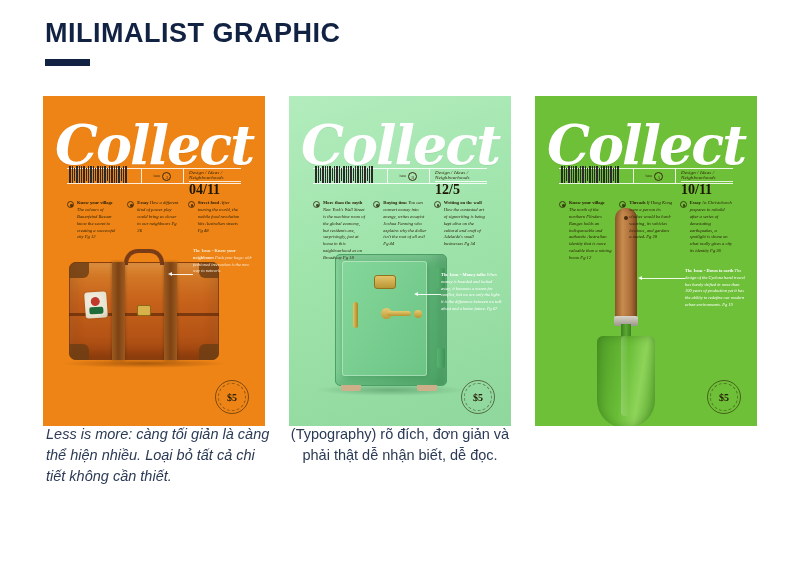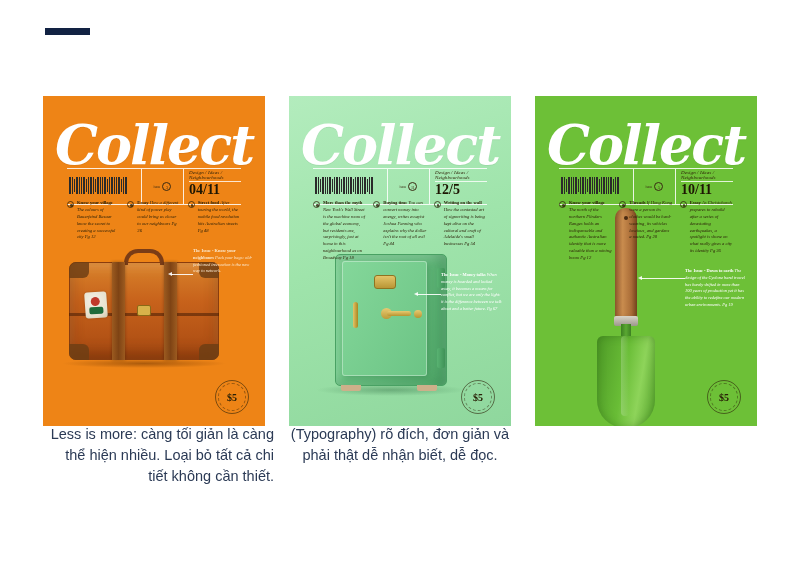--- a/index.html
+++ b/index.html
@@ -46,21 +46,21 @@
     letter-spacing: -2px;
     text-shadow: 0 1px 0 rgba(0,0,0,.05);
     white-space: nowrap;
   }
 
   
   .strip {
     position: absolute; left: 24px; right: 24px; top: 72px;
     border-top: 1px solid rgba(255,255,255,.85);
     border-bottom: 1px solid rgba(255,255,255,.85);
-    height: 37px;
+    height: 16px;
     display: flex; align-items: stretch;
   }
   .barcode { width: 74px; display: flex; align-items: center; gap: 1px; padding: 2px 2px 5px 2px; }
   .barcode i { display: block; width: 1px; height: 17px; background: #2a2a2a; }
   .barcode i.w { width: 2px; }
   .barcode i.s { height: 13px; }
   .strip .cell { border-left: 1px solid rgba(255,255,255,.85); }
   .issue-circle {
     width: 42px; display: flex; align-items: center; justify-content: center;
     font-size: 3.4px; color: #3a2a12; font-family: "Liberation Serif", serif;
@@ -275,28 +275,29 @@
 
   
   .captions { position: absolute; left: 40px; top: 424px; width: 720px; display: flex; }
   .caption {
     width: 240px; padding: 0 6px;
     text-align: center;
     font-size: 14.5px; line-height: 1.45;
     color: #2b3a55;
     font-family: "Liberation Sans", sans-serif;
   }
-  .caption.c-left { text-align: right; }
+  .caption.c-left { text-align: left; font-style: italic; }
 </style>
 </head>
 <body>
 
 <div class="slide">
 
   <div class="header">
+    <div class="slide-title">MILIMALIST GRAPHIC</div>
     <div class="title-rule"></div>
   </div>
 
   <div class="covers">
 
     <div class="cover c1">
       <div class="bg" style="background:#EE8416"></div>
       <div class="photo">
         <div class="sc-shadow"></div>
         <div class="suitcase">

